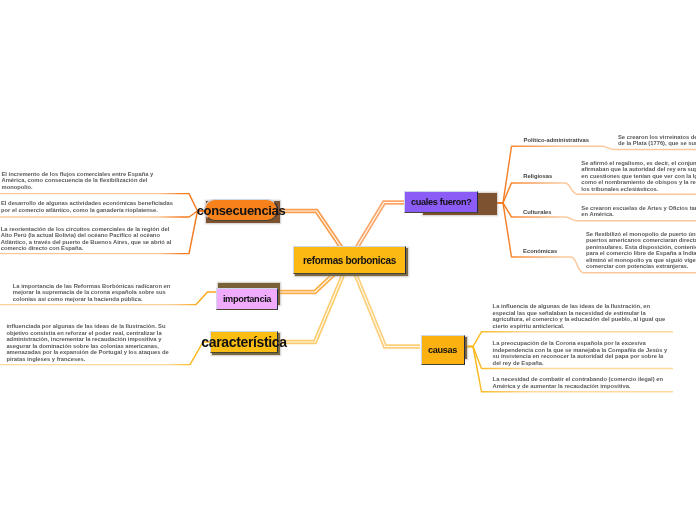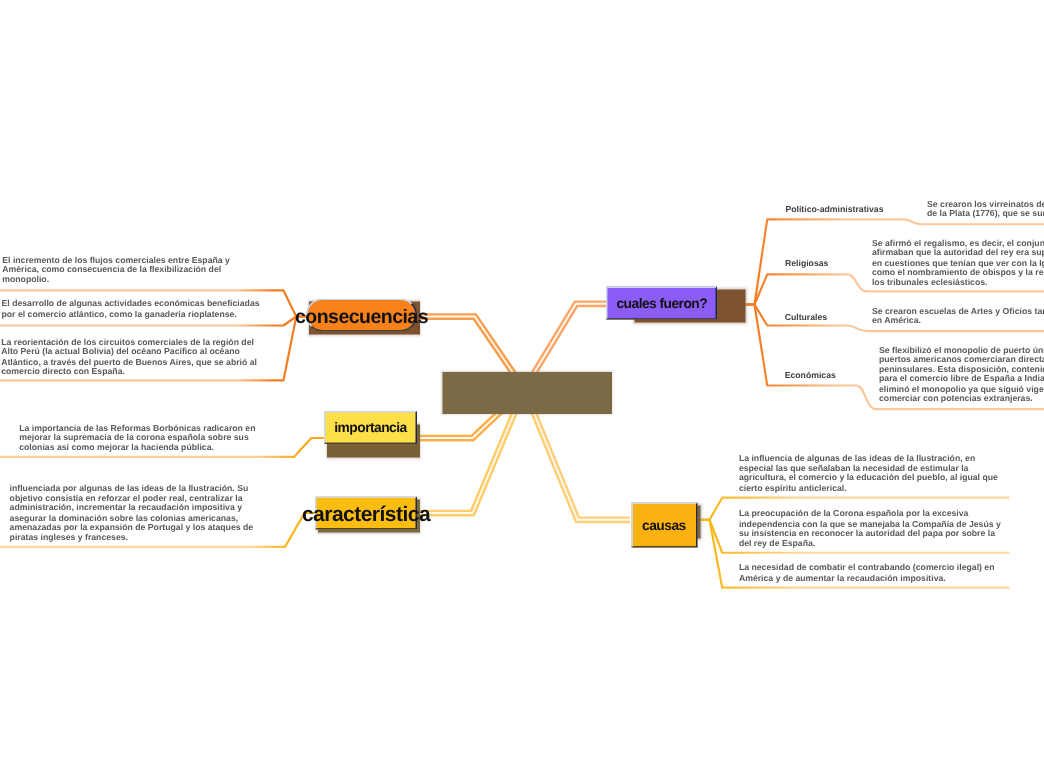--- a/index.html
+++ b/index.html
@@ -68,26 +68,29 @@
 <path d="M 0 364.6 L 190 364.6 L 203 342 L 210 342" fill="none" stroke="url(#gL_kar)" stroke-width="1.45" stroke-linejoin="round" stroke-linecap="butt"></path>
 <path d="M 467 346.5 L 473 346.5 L 481.5 331.8 L 673 331.8" fill="none" stroke="url(#gR_causas)" stroke-width="1.45" stroke-linejoin="round" stroke-linecap="butt"></path>
 <path d="M 467 346.5 L 473 346.5 L 481.5 368.5 L 673 368.5" fill="none" stroke="url(#gR_causas)" stroke-width="1.45" stroke-linejoin="round" stroke-linecap="butt"></path>
 <path d="M 467 346.5 L 473 346.5 L 481.5 391.8 L 673 391.8" fill="none" stroke="url(#gR_causas)" stroke-width="1.45" stroke-linejoin="round" stroke-linecap="butt"></path>
 <path d="M 497 203 L 503 203 L 511.5 146.3 L 602 146.3 C 608 146.3 608 149.5 615 149.5 L 700 149.5" fill="none" stroke="url(#gR_cuales)" stroke-width="1.45" stroke-linejoin="round" stroke-linecap="butt"></path>
 <path d="M 497 203 L 503 203 L 511.5 182.9 L 565 182.9 C 571 182.9 571 194.3 578 194.3 L 700 194.3" fill="none" stroke="url(#gR_cuales)" stroke-width="1.45" stroke-linejoin="round" stroke-linecap="butt"></path>
 <path d="M 497 203 L 503 203 L 511.5 217.0 L 565 217.0 C 571 217.0 571 220.8 578 220.8 L 700 220.8" fill="none" stroke="url(#gR_cuales)" stroke-width="1.45" stroke-linejoin="round" stroke-linecap="butt"></path>
 <path d="M 497 203 L 503 203 L 511.5 257.0 L 571 257.0 C 577 257.0 577 272.8 584 272.8 L 700 272.8" fill="none" stroke="url(#gR_cuales)" stroke-width="1.45" stroke-linejoin="round" stroke-linecap="butt"></path>
 </svg>
 <div class="nshadow" style="left:295px;top:248px;width:113px;height:28px;background:#7a6a46;box-shadow:0 0 1.5px 0.8px rgba(150,140,130,0.45);"></div>
+    <div class="node" style="left:293px;top:246px;width:113px;height:28px;font-size:10px;background:#fcb813;">
+      <span>reformas borbonicas</span>
+    </div>
 <div class="nshadow" style="left:206px;top:201px;width:74px;height:22px;background:#7c5230;box-shadow:0 0 1.5px 0.8px rgba(150,140,130,0.45);"></div>
     <div class="node" style="left:204px;top:199px;width:74px;height:22px;font-size:13px;background:#f7821b;border-radius:11px;">
       <span>consecuencias</span>
     </div>
 <div class="nshadow" style="left:218px;top:283px;width:62px;height:22px;background:#7a6036;box-shadow:0 0 1.5px 0.8px rgba(150,140,130,0.45);"></div>
-    <div class="node" style="left:216px;top:274px;width:62px;height:22px;font-size:9.2px;background:#fde047;">
+    <div class="node" style="left:216px;top:288px;width:62px;height:22px;font-size:9.2px;background:#f0abfc;">
       <span>importancia</span>
     </div>
 <div class="nshadow" style="left:212px;top:333px;width:68px;height:22px;background:#7a6a40;box-shadow:0 0 1.5px 0.8px rgba(150,140,130,0.45);"></div>
     <div class="node" style="left:210px;top:331px;width:68px;height:22px;font-size:14px;background:#fbbd11;">
       <span>característica</span>
     </div>
 <div class="nshadow" style="left:422.6px;top:193px;width:74.4px;height:22px;background:#7c5230;box-shadow:0 0 1.5px 0.8px rgba(150,140,130,0.45);"></div>
     <div class="node" style="left:404px;top:191px;width:74.4px;height:22px;font-size:9.2px;background:#8b5cf6;">
       <span>cuales fueron?</span>
     </div>

